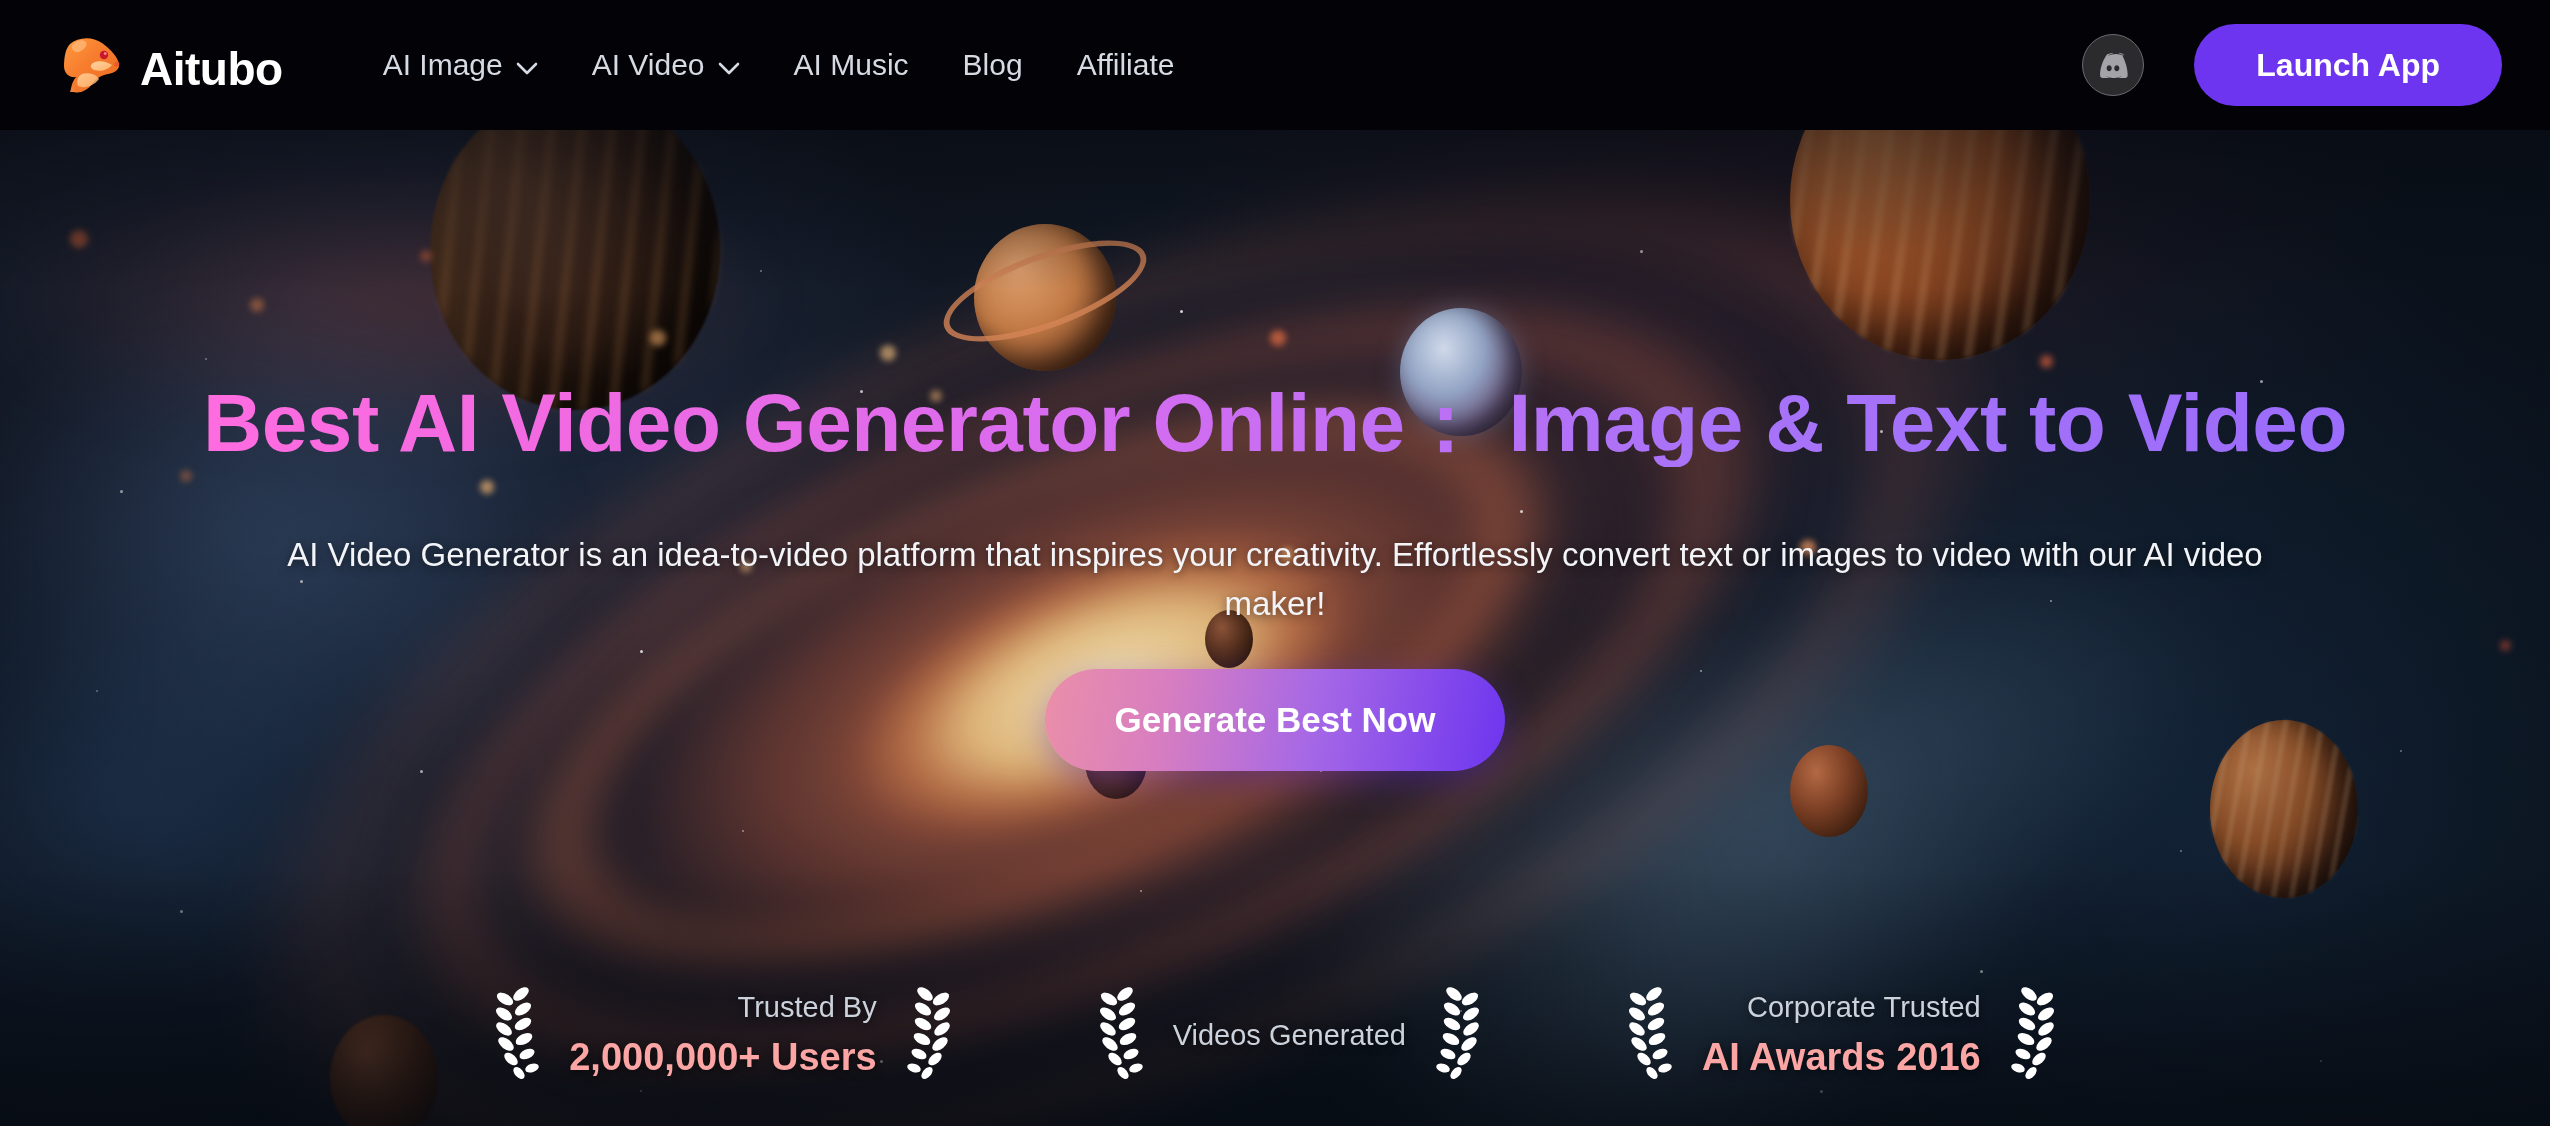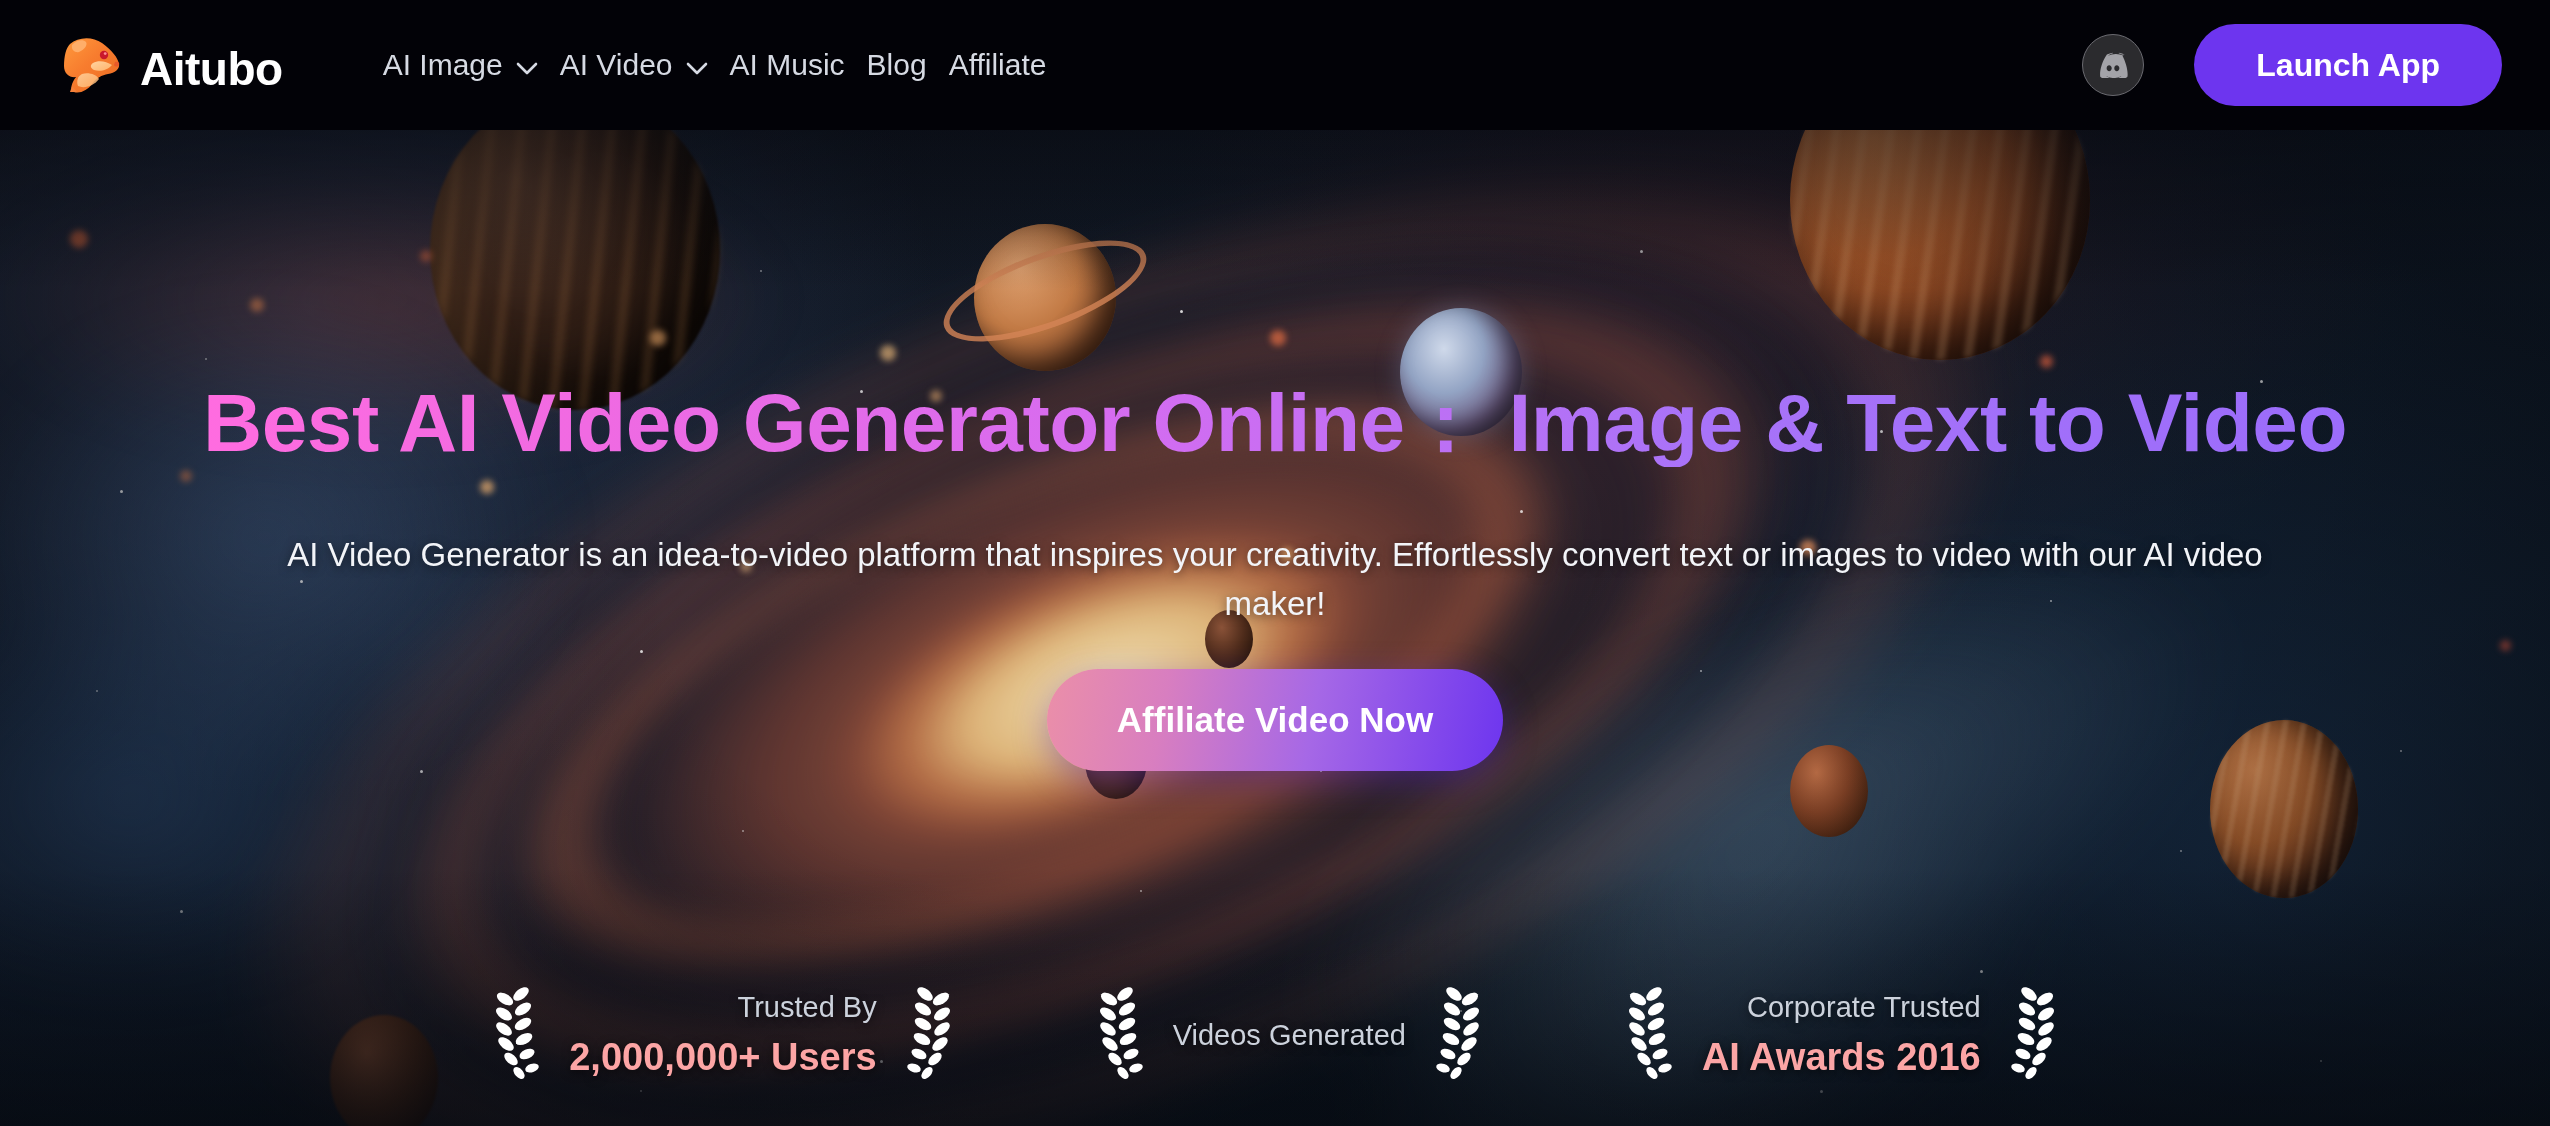--- a/index.html
+++ b/index.html
@@ -18,21 +18,21 @@
     display:flex; align-items:center;
     z-index:50;
   }
   .brand { display:flex; align-items:flex-end; margin-left:52px; }
   .logo-mark { width:72px; height:62px; position:relative; }
   .brand-name {
     font-size:46px; font-weight:700; color:#ffffff;
     margin-left:16px; letter-spacing:-0.5px;
   }
 
-  .nav { display:flex; align-items:center; margin-left:100px; gap:22px; }
+  .nav { display:flex; align-items:center; margin-left:100px; gap:54px; }
   .nav-item {
     display:flex; align-items:center; gap:13px;
     font-size:30px; color:#d6dae3; cursor:pointer;
     white-space:nowrap;
   }
   .chev { display:block; }
 
   .header-right {
     margin-left:auto; margin-right:48px;
     display:flex; align-items:center; gap:50px;
@@ -356,21 +356,21 @@
     <span class="glowdot" style="left:2500px; top:510px; width:11px; height:11px; background:rgba(255,100,70,.65)"></span>
 
     <span class="glowdot" style="left:740px;  top:430px; width:12px; height:12px; background:rgba(255,200,140,.6)"></span>
   </div>
 
   <div class="vignette"></div>
 
   <div class="hero-content">
     <h1 class="headline">Best AI Video Generator Online： Image &amp; Text to Video</h1>
     <p class="subhead">AI Video Generator is an idea-to-video platform that inspires your creativity. Effortlessly convert text or images to video with our AI video maker!</p>
-    <button class="cta">Affiliate Video Now</button>
+    <button class="cta">Generate Best Now</button>
   </div>
 
   <div class="stats">
 
     <div class="stat">
       <span class="laurel">
         <svg width="62" height="96" viewBox="0 0 62 96">
           <g fill="#ffffff">
             <ellipse cx="40" cy="9" rx="9" ry="5" transform="rotate(-38 40 9)"></ellipse>
             <ellipse cx="24" cy="14" rx="9" ry="5" transform="rotate(32 24 14)"></ellipse>

